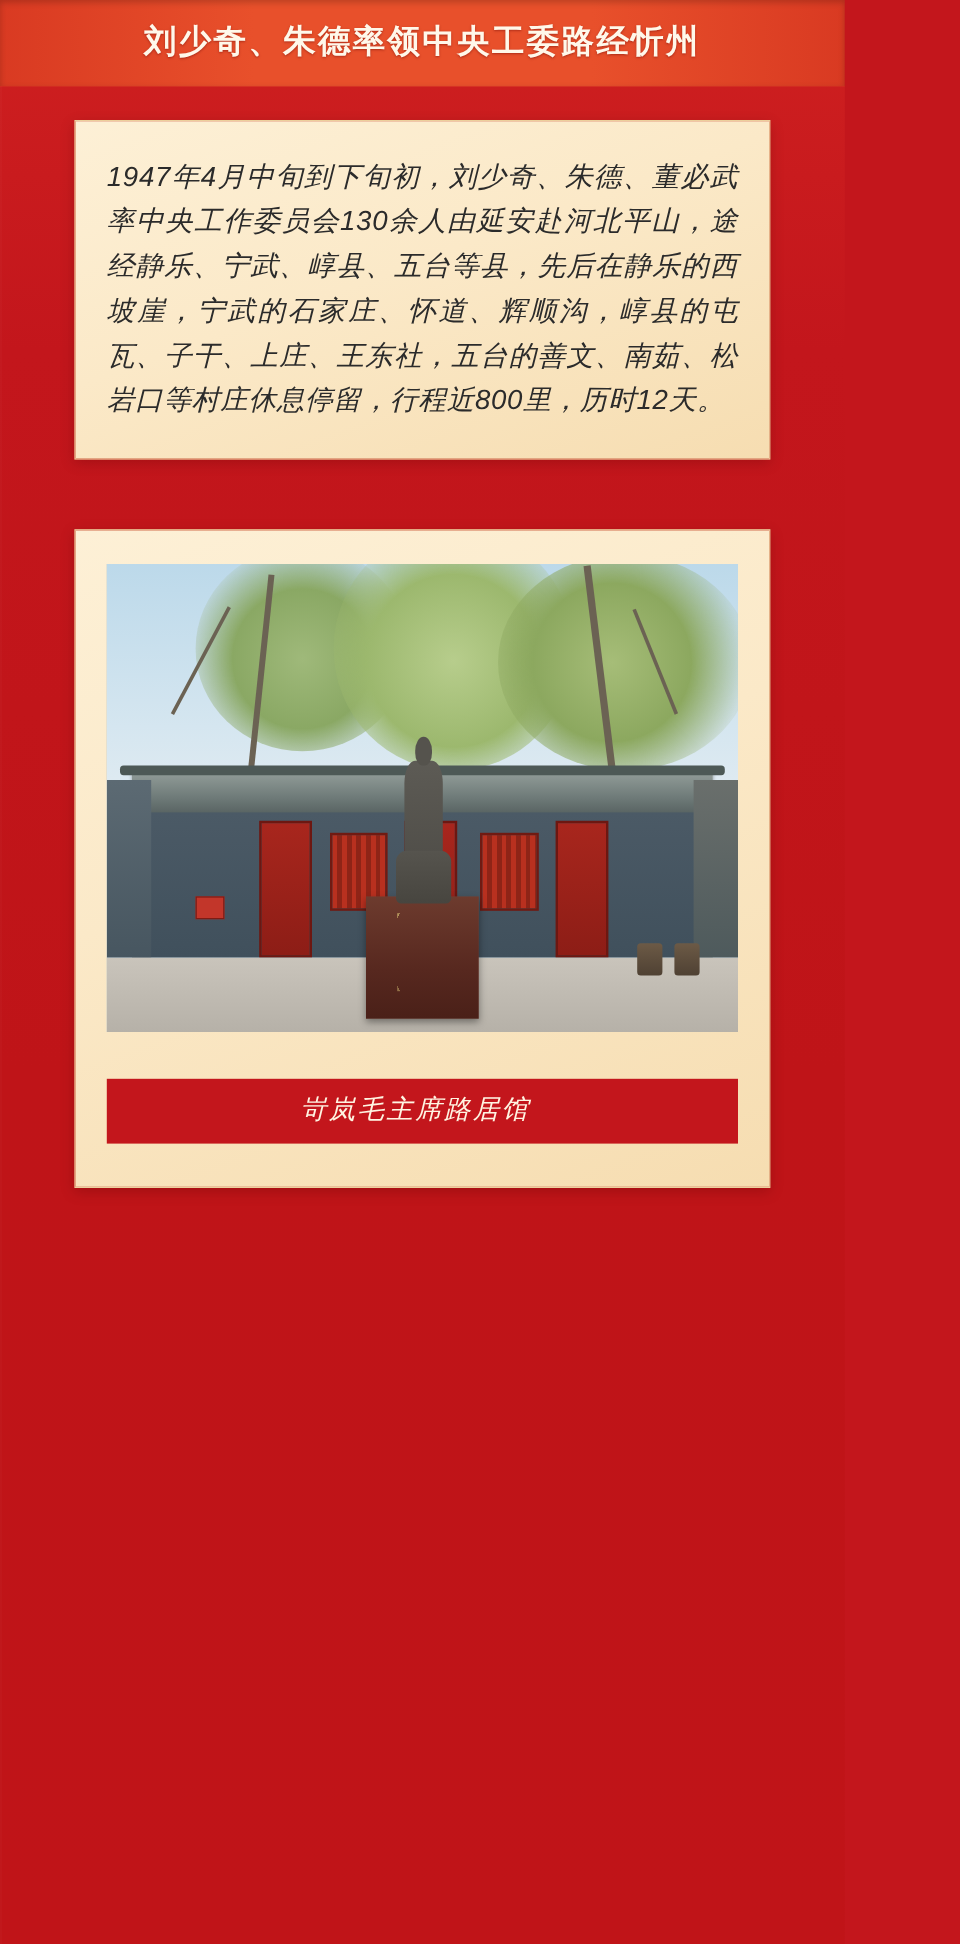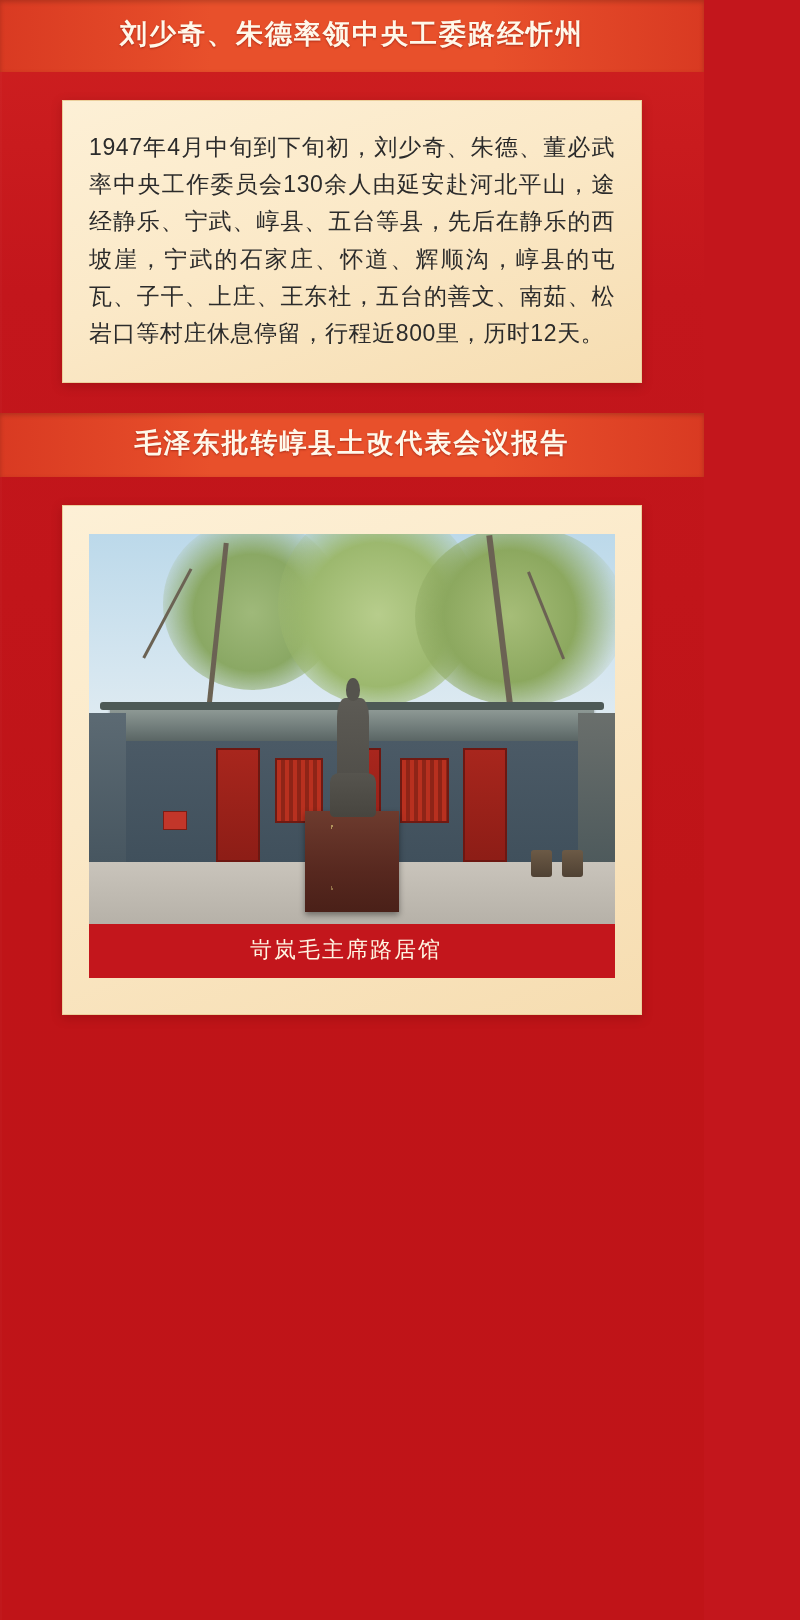--- a/index.html
+++ b/index.html
@@ -57,20 +57,21 @@
   .card-wrap {
     padding: 28px 62px 30px 62px;
   }
   .card {
     position: relative;
     background: linear-gradient(160deg, #fdf0d6 0%, #fbe9c8 45%, #f6ddb1 100%);
     border: 1px solid #eccf9c;
     box-shadow: 0 3px 10px rgba(80,0,0,.25);
     padding: 28px 26px 30px 26px;
     box-sizing: border-box;
+    font-style: italic;
   }
   .card p.body {
     margin: 0;
     color: #2b2b2b;
     font-size: 23px;
     line-height: 1.62;
     text-align: justify;
     letter-spacing: .6px;
     font-family: "Liberation Sans", "DejaVu Sans", sans-serif;
   }
@@ -85,20 +86,21 @@
     background: #8fb4cf;
   }
   .caption {
     background: #c3161c;
     color: #fff4e2;
     text-align: center;
     font-size: 22px;
     letter-spacing: 2px;
     padding: 11px 18px 13px 6px;
     font-weight: 500;
+    margin-top: 39px;
   }
   .card .body.after-figure {
     margin-top: 22px;
   }
 
   
   .sky {
     position: absolute; left: 0; top: 0; width: 100%; height: 58%;
     background: linear-gradient(180deg, #bcd9ea 0%, #d5e6f0 60%, #e6eef2 100%);
   }
@@ -245,23 +247,20 @@
 
   <div class="band top">
     <div class="band-title">刘少奇、朱德率领中央工委路经忻州</div>
   </div>
   <div class="card-wrap">
     <div class="card">
       <p class="body">1947年4月中旬到下旬初，刘少奇、朱德、董必武率中央工作委员会130余人由延安赴河北平山，途经静乐、宁武、崞县、五台等县，先后在静乐的西坡崖，宁武的石家庄、怀道、辉顺沟，崞县的屯瓦、子干、上庄、王东社，五台的善文、南茹、松岩口等村庄休息停留，行程近800里，历时12天。</p>
     </div>
   </div>
 
-  <div class="band">
-    <div class="band-title">毛泽东批转崞县土改代表会议报告</div>
-  </div>
 
   <div class="card-wrap">
     <div class="card">
 
       <div class="figure">
         <div class="photo">
           <div class="sky"></div>
 
           <div class="tree t1"></div>
           <div class="tree t2"></div>

